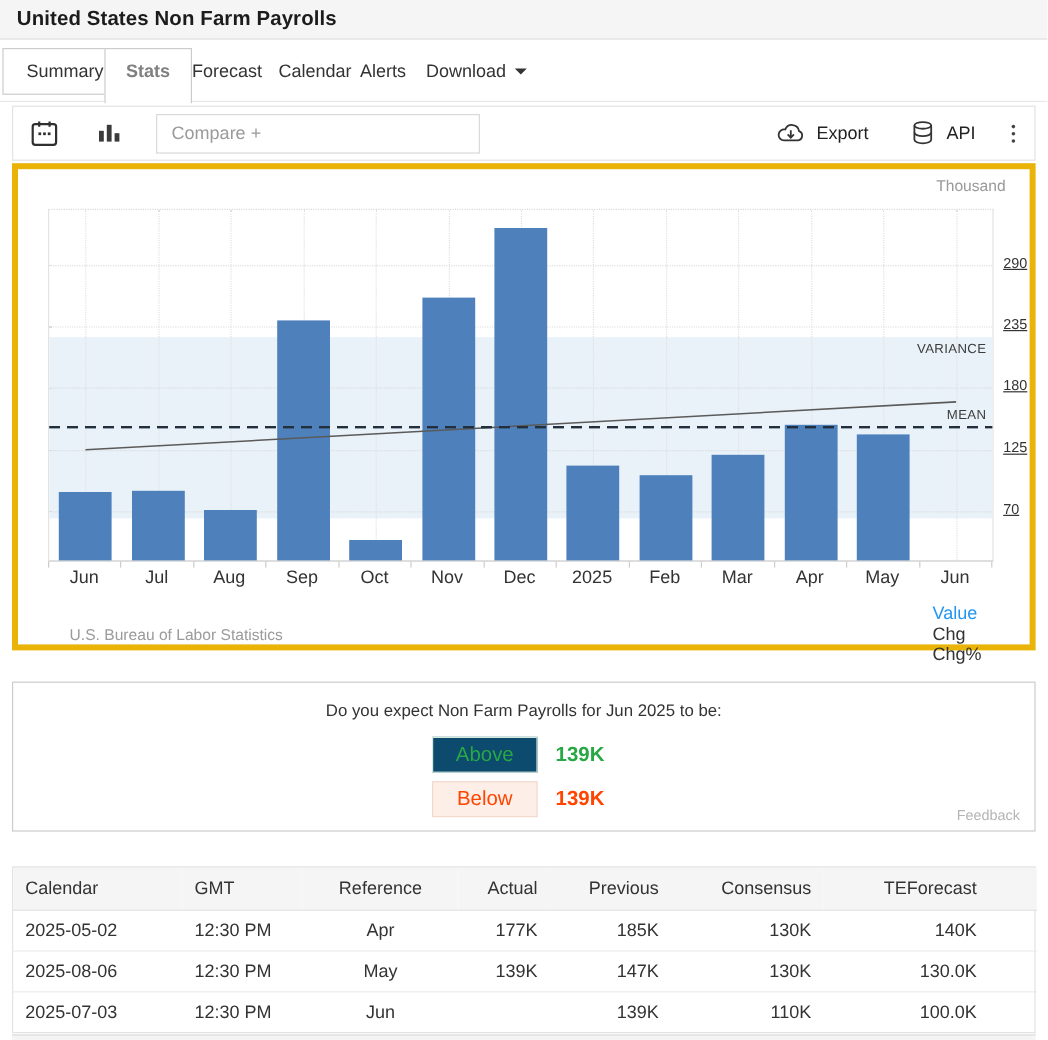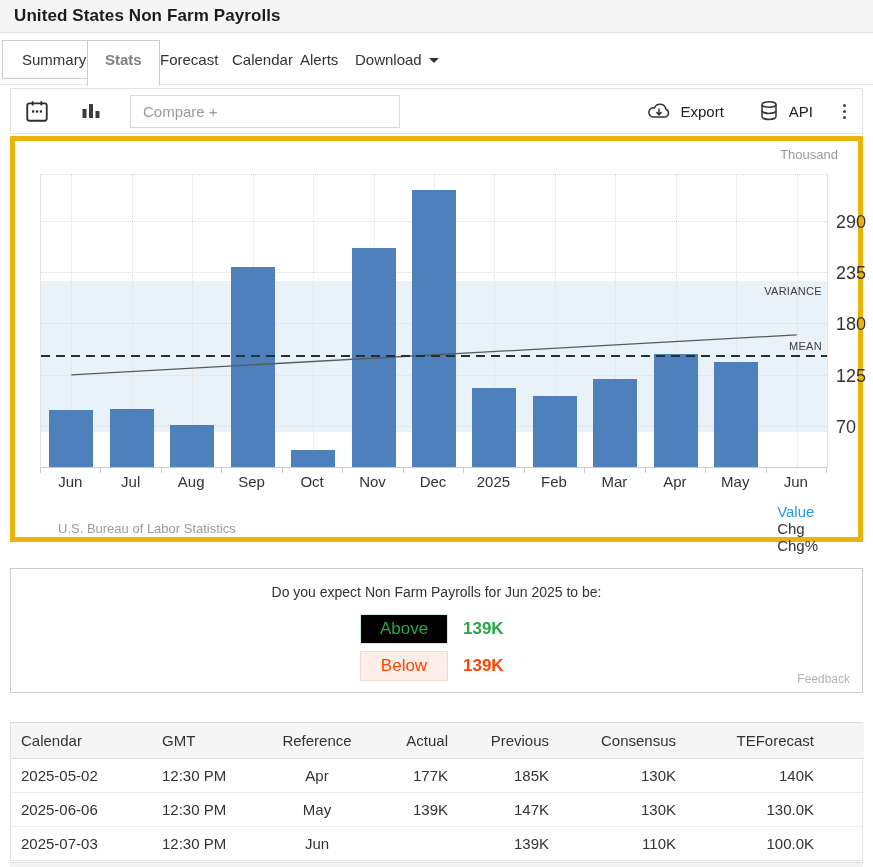--- a/index.html
+++ b/index.html
@@ -47,21 +47,21 @@
     border-left:1px solid #e3e3e3; border-right:1px solid #e3e3e3;
     border-top:1px dotted #d9d9d9; border-bottom:1px solid #c9c9c9; }
   .gridline-h { position:absolute; left:0; right:0; height:0; border-top:1px dotted #dcdcdc; }
   .gridline-v { position:absolute; top:0; bottom:0; width:0; border-left:1px dotted #e0e0e0; }
   .band { position:absolute; left:0; right:0; }
   .bar { position:absolute; }
   #trend-svg { position:absolute; left:0; top:0; overflow:visible; }
   .mean-line { position:absolute; left:0; right:0; height:2px;
     background:repeating-linear-gradient(90deg,#22303e 0 9px, transparent 9px 15px); }
   .plot-label { position:absolute; right:5px; font-size:11px; color:#3c3c3c; letter-spacing:.3px; }
-  .ytick-label { position:absolute; font-size:18px; color:#333; }
+  .ytick-label { position:absolute; font-size:12px; color:#333;text-decoration:underline; }
   .xtick-label { position:absolute; font-size:15px; color:#333; text-align:center; }
   .xtick-mark { position:absolute; width:0; height:5px; border-left:1px solid #ccc; }
   #chart-footer { position:absolute; left:0; right:0; top:362px; display:flex; align-items:center; }
   #source-label { font-size:13px; color:#9b9b9b; margin-left:43px; }
   #modes { margin-left:auto; margin-right:40px; display:flex;flex-direction:column; }
   .mode { font-size:15px; color:#333; margin-left:27px; cursor:pointer; }
   .mode.active { color:#2196f3; }
 
   
   #poll-panel { position:absolute; top:568px; left:10px; width:853px; height:125px;
@@ -228,21 +228,21 @@
         <span class="mode">Chg</span>
         <span class="mode">Chg%</span>
       </span>
   </div>
 </div>
 
 <div id="poll-panel">
   <div id="poll-question">Do you expect Non Farm Payrolls for Jun 2025 to be:</div>
   <div id="poll-options">
       <div class="poll-row">
-        <button class="poll-btn" style="color: rgb(40, 167, 69); background: #000000; border-color: rgb(213, 232, 220); text-align: right;">Above</button>
+        <button class="poll-btn" style="color: rgb(40, 167, 69); background: #0c4a6e; border-color: rgb(213, 232, 220); text-align: right;">Above</button>
         <span class="poll-val" style="color: rgb(40, 167, 69);">139K</span>
       </div>
       <div class="poll-row">
         <button class="poll-btn" style="color: rgb(255, 69, 0); background: rgb(253, 238, 232); border-color: rgb(242, 217, 205);">Below</button>
         <span class="poll-val" style="color: rgb(255, 69, 0);">139K</span>
       </div>
     </div>
   <div id="feedback">Feedback</div>
 </div>
 
@@ -275,21 +275,21 @@
           <td class="c1">2025-05-02</td>
           <td class="c2">12:30 PM</td>
           <td class="c3">Apr</td>
           <td class="c4">177K</td>
           <td class="c5">185K</td>
           <td class="c6">130K</td>
           <td class="c7">140K</td>
           <td></td>
         </tr>
         <tr>
-          <td class="c1">2025-06-06</td>
+          <td class="c1">2025-08-06</td>
           <td class="c2">12:30 PM</td>
           <td class="c3">May</td>
           <td class="c4">139K</td>
           <td class="c5">147K</td>
           <td class="c6">130K</td>
           <td class="c7">130.0K</td>
           <td></td>
         </tr>
         <tr>
           <td class="c1">2025-07-03</td>

